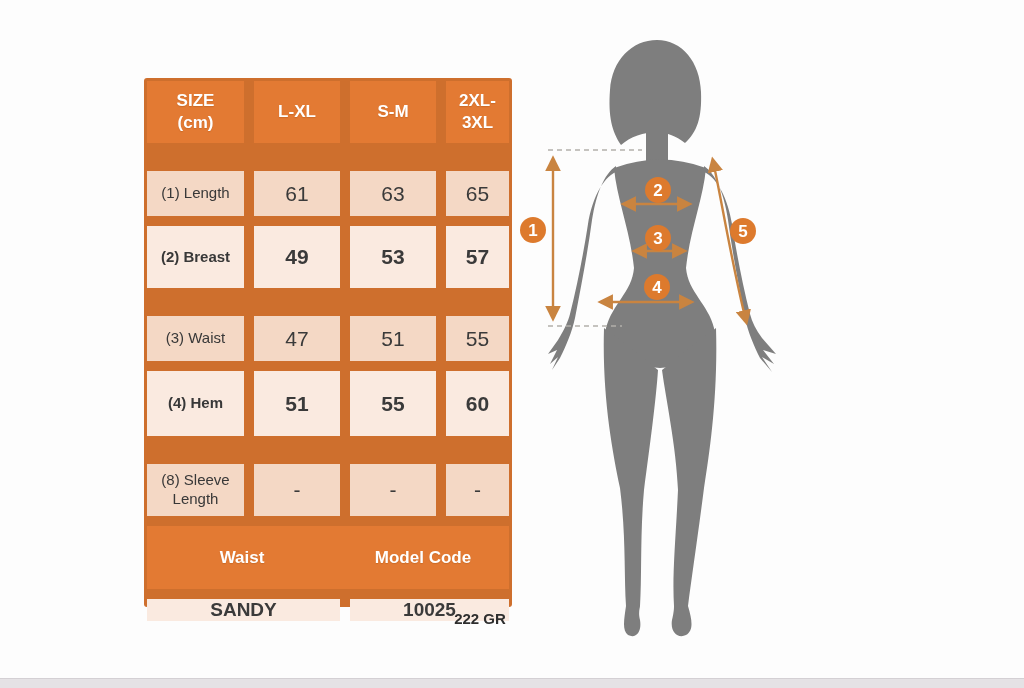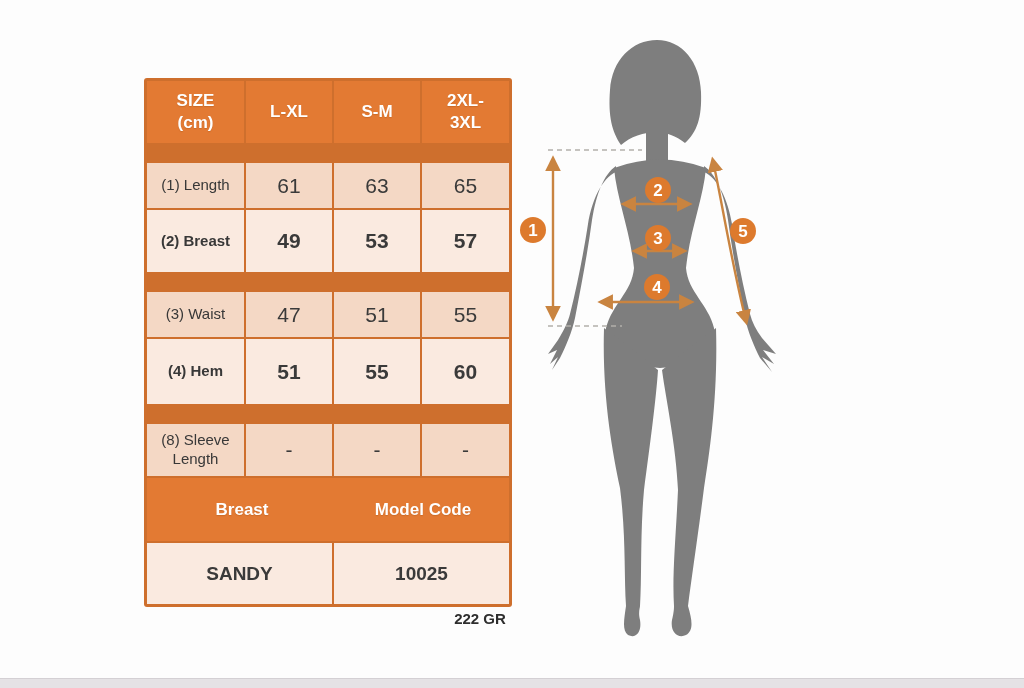--- a/index.html
+++ b/index.html
@@ -10,21 +10,21 @@
     font-family:"Liberation Sans", sans-serif;
     color:#3a3a3a;
   }
   
   .size-table {
     position:absolute; left:144px; top:78px; width:368px; height:529px;
     background:#ce6f2d; border-radius:3px;
     display:grid;
     grid-template-columns:97px 86px 86px 1fr;
     grid-template-rows:62px 63px 62px 63px 65px 70px 63px 1fr;
-    gap:2px; padding:3px;
+    gap:10px; padding:3px;
   }
   .cell {
     display:flex; align-items:center; justify-content:center;
     text-align:center;
   }
   .head {
     background:#e37a33; color:#fff; font-weight:bold; font-size:17px;
     white-space:pre-line; line-height:1.3;
     text-shadow:0 1px 1px rgba(160,80,20,.35);
   }
@@ -91,21 +91,21 @@
   <div class="cell row-light val">51</div>
   <div class="cell row-light val">55</div>
   <div class="cell row-light val">60</div>
 
   <div class="cell row-dark lbl">(8) Sleeve Length</div>
   <div class="cell row-dark val">-</div>
   <div class="cell row-dark val">-</div>
   <div class="cell row-dark val">-</div>
 
   <div class="fabric-band">
-    <span class="half-a">Breast</span>
+    <span class="half-a">Waist</span>
     <span class="half-b">Model Code</span>
   </div>
 
   <div class="cell row-light foot-val span2">SANDY</div>
   <div class="cell row-light foot-val span2">10025</div>
 </div>
 
 <div class="weight-note">222 GR</div>
 
 <div class="figure-wrap">

